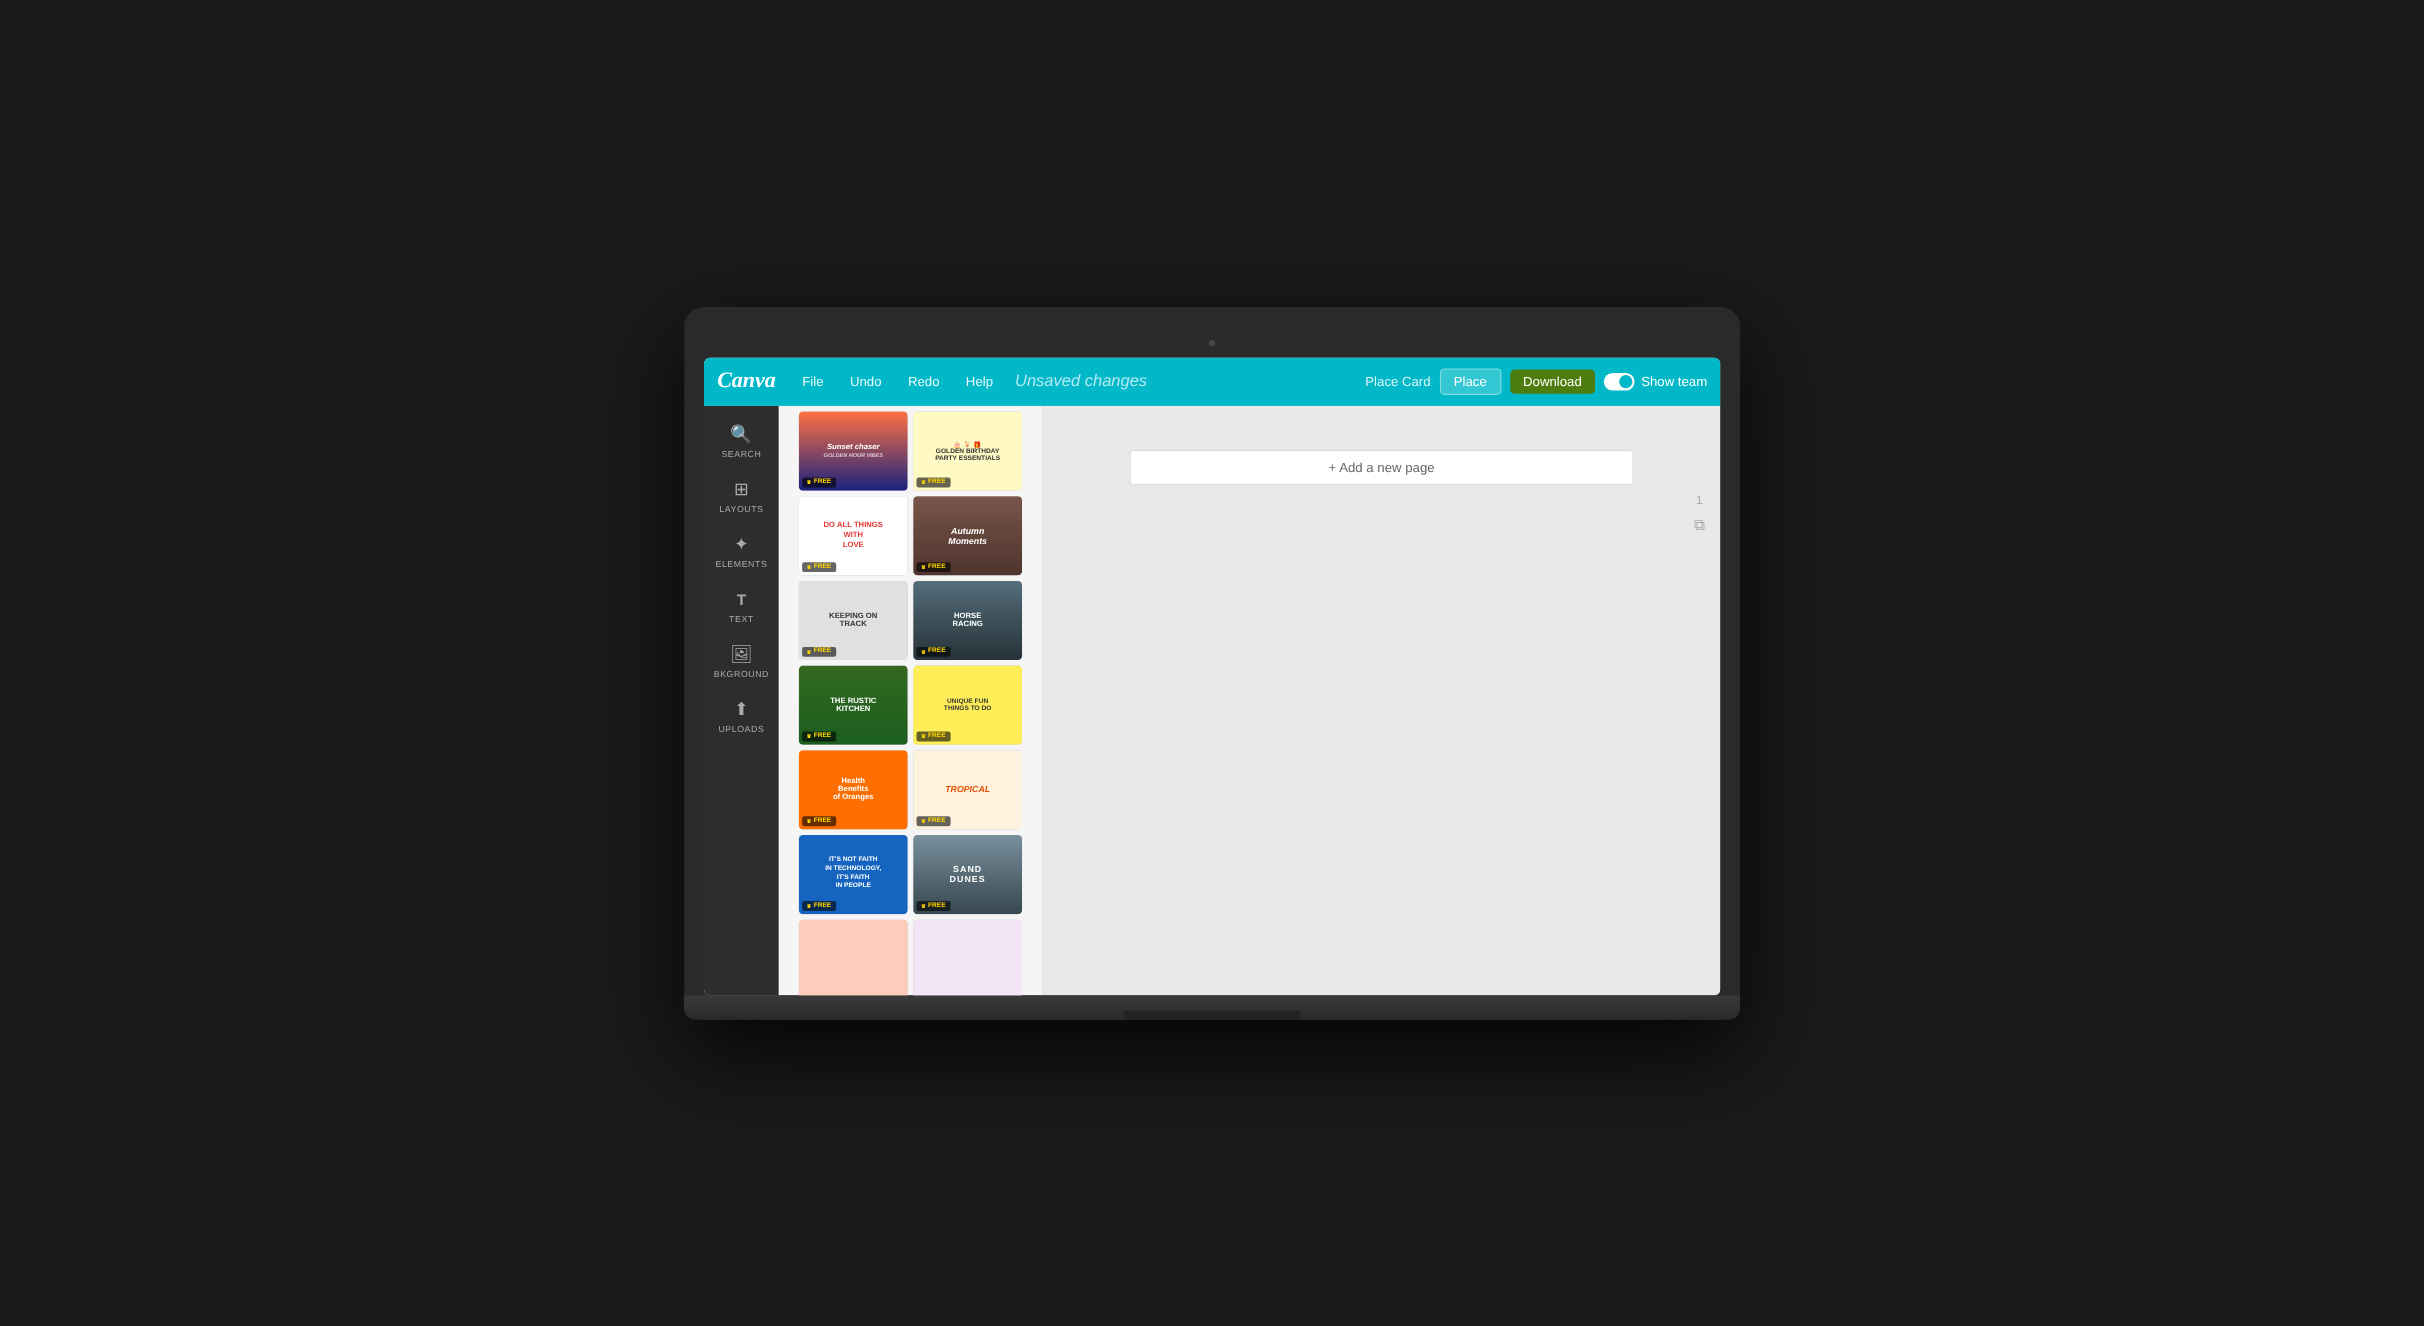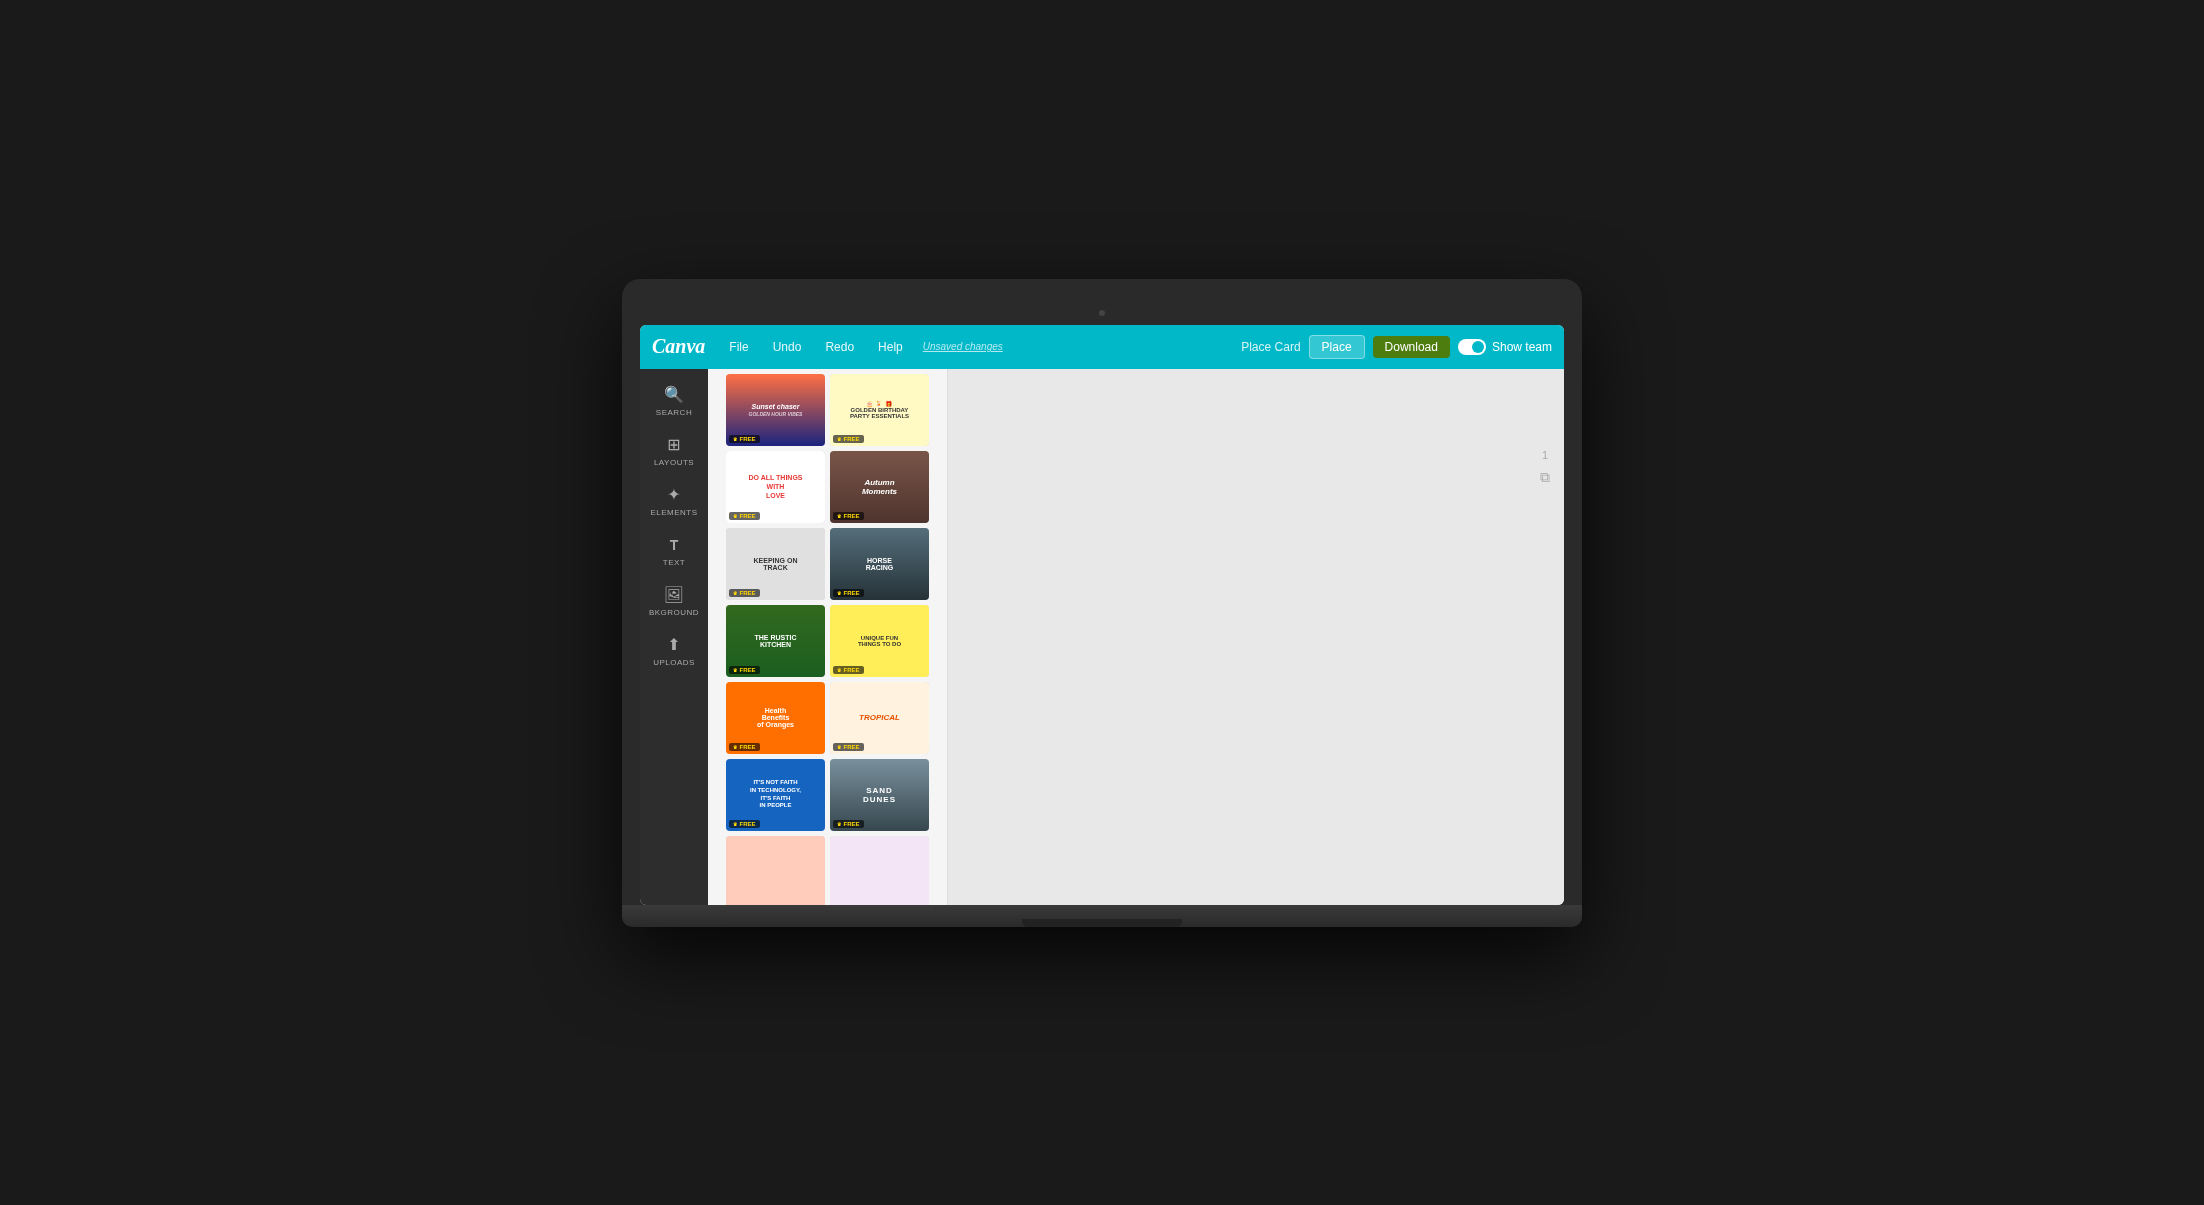--- a/index.html
+++ b/index.html
@@ -97,24 +97,23 @@
 
     .topbar-menu span {
       color: white;
       font-size: 12px;
       cursor: pointer;
       opacity: 0.9;
     }
 
     .unsaved {
       color: #b2eaf0;
-      font-size: 10px;
+      font-size: 15px;
       font-style: italic;
       margin-left: 4px;
-      text-decoration: underline;
     }
 
     .topbar-right {
       margin-left: auto;
       display: flex;
       align-items: center;
       gap: 8px;
     }
 
     .place-card-label {
@@ -562,19 +561,20 @@
             </div>
 
           </div>
         </div>
 
         <div class="canvas-area">
           <span class="page-number">1</span>
           <span class="copy-icon">⧉</span>
 
 
+          <button class="add-page-btn">+ Add a new page</button>
         </div>
 
       </div>
     </div>
   </div>
   <div class="laptop-base"></div>
 </div>
 
 </body></html>

